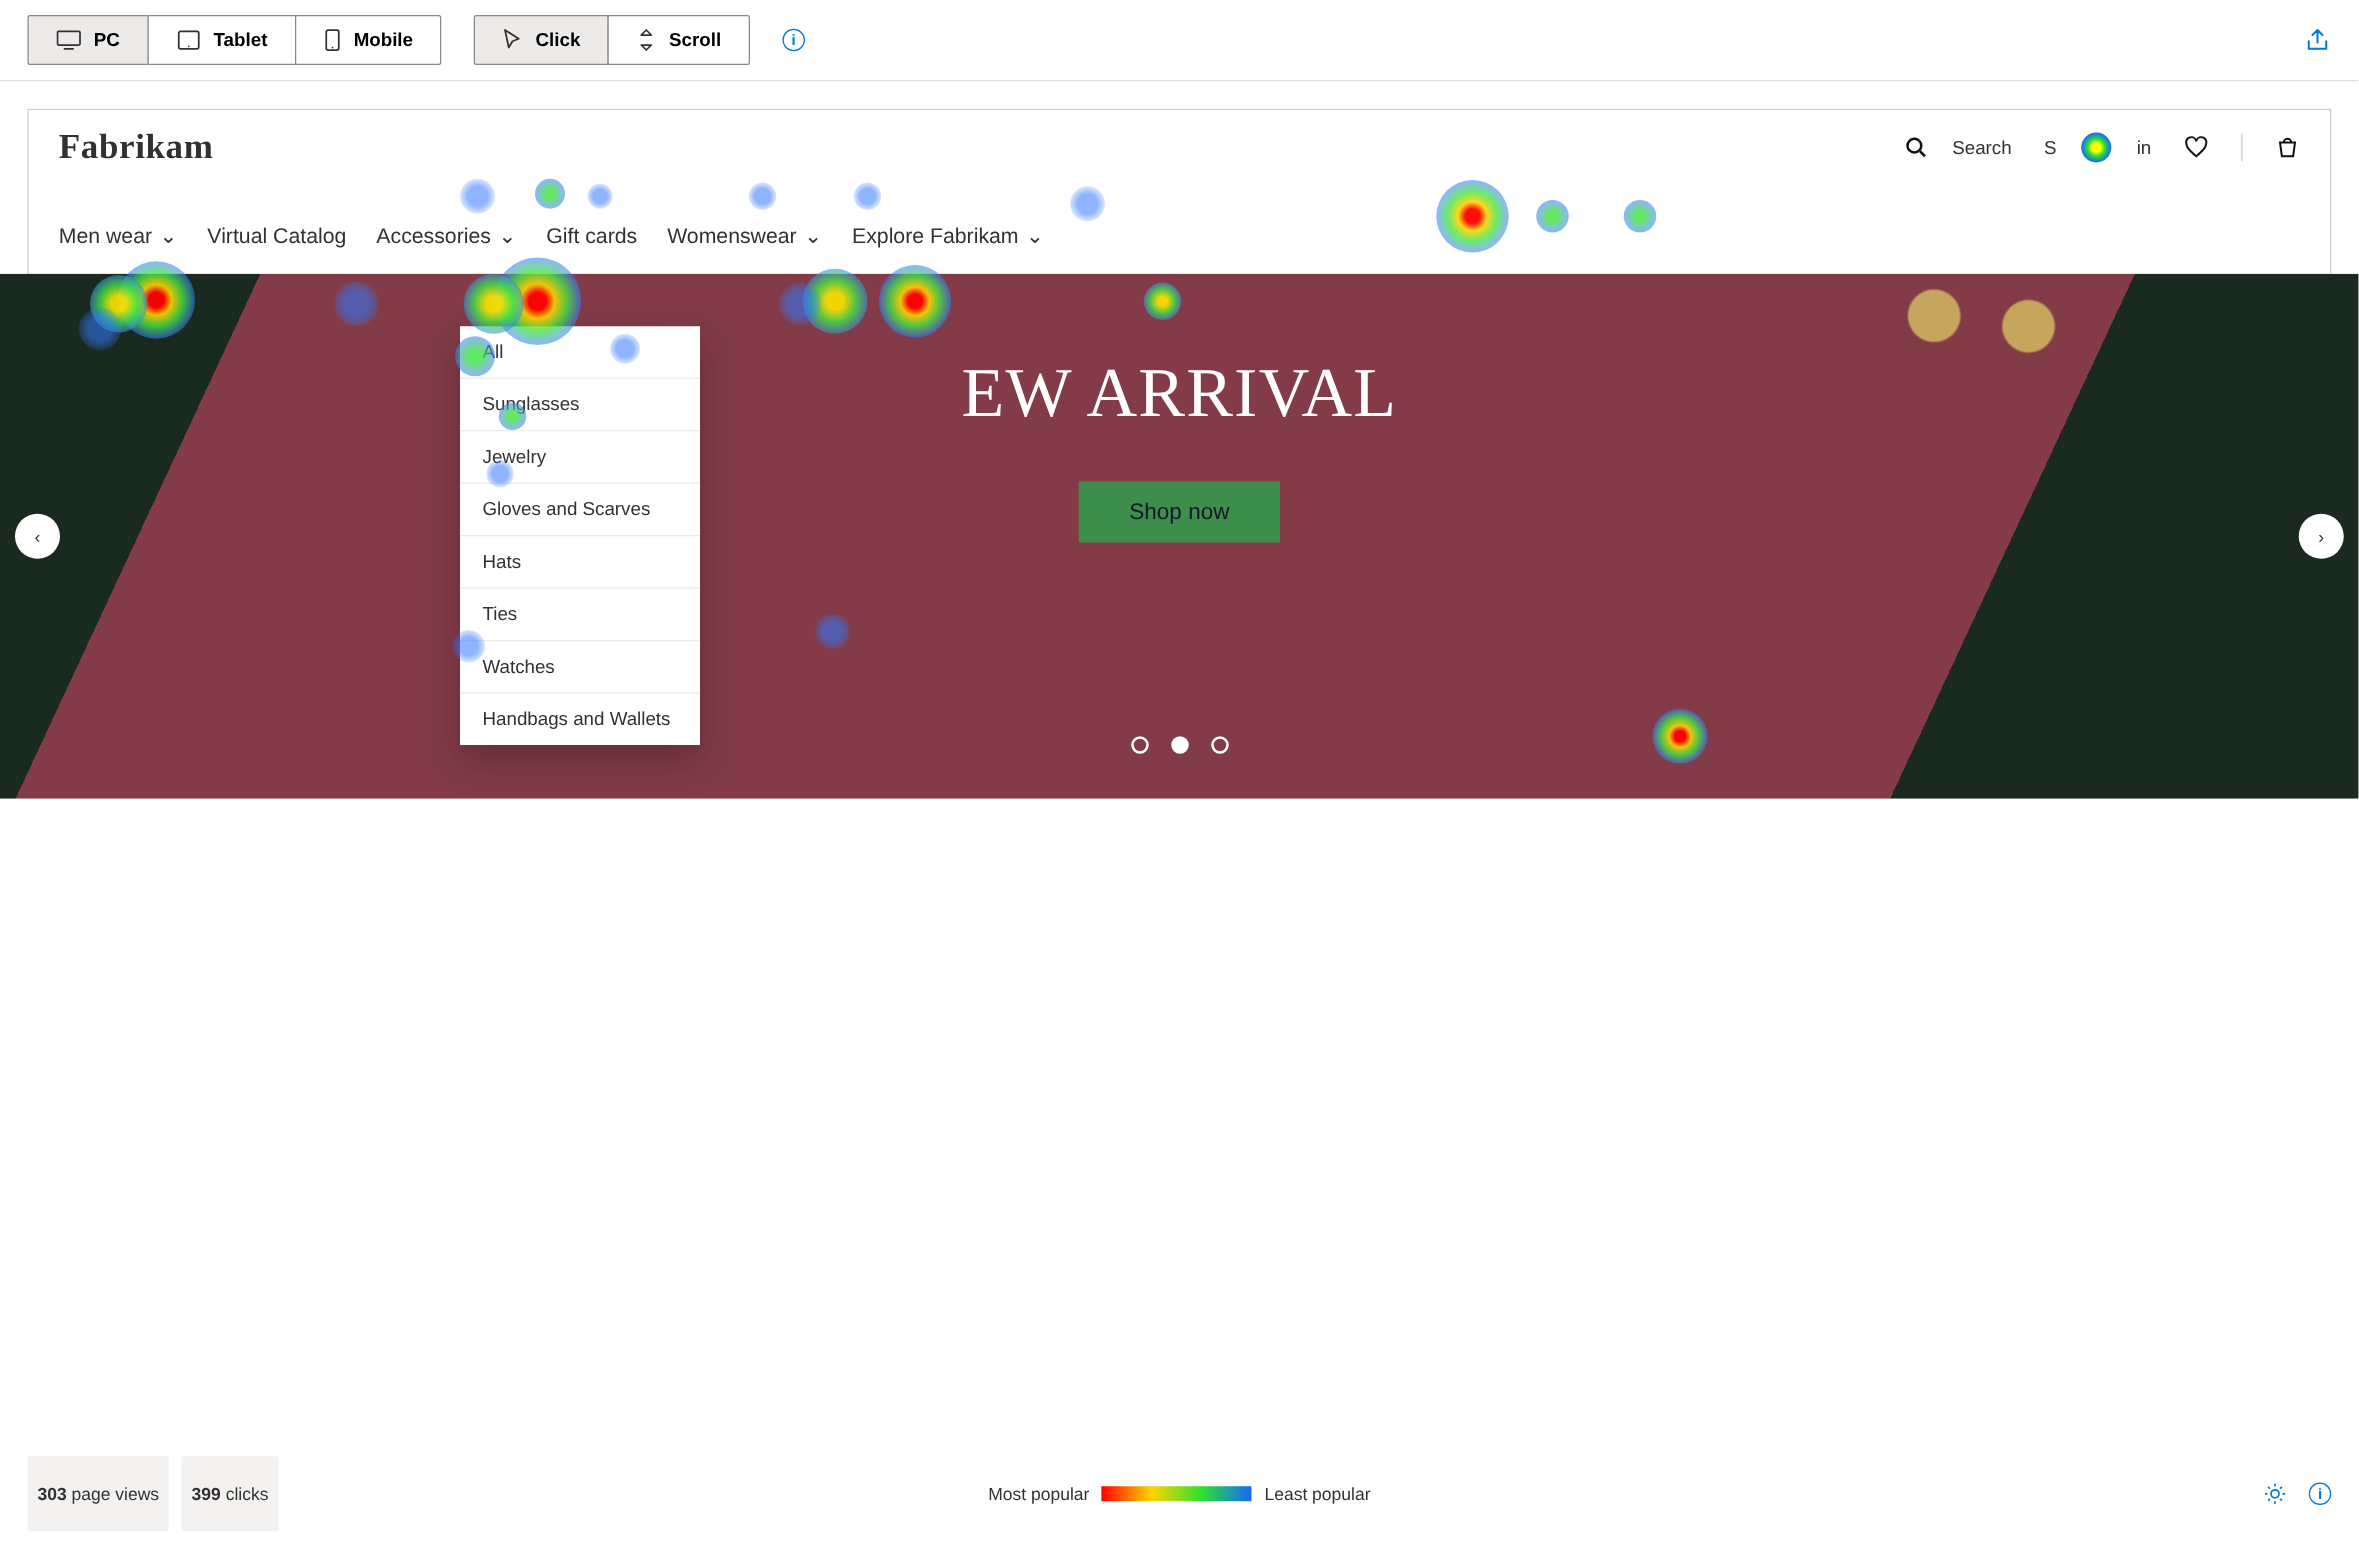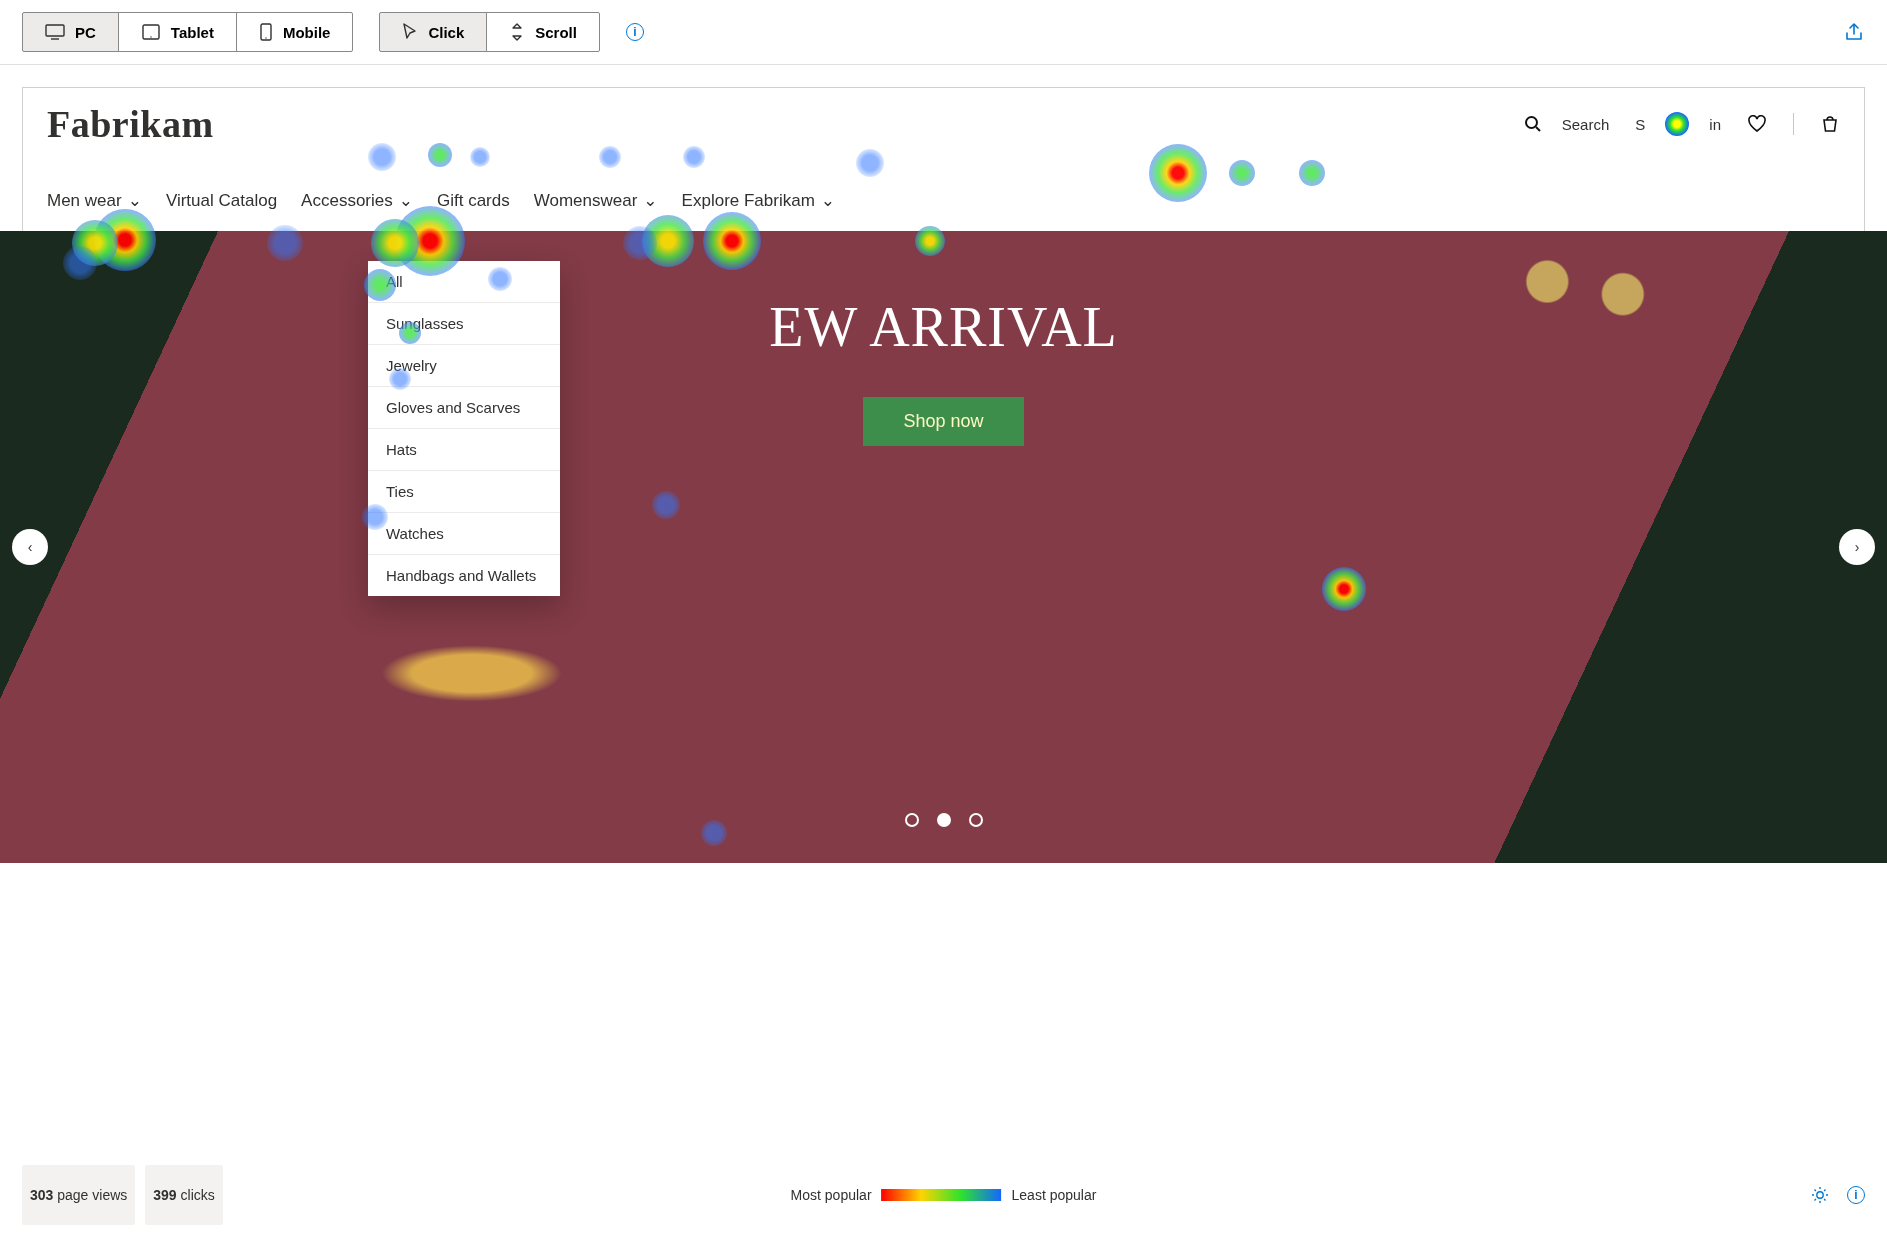--- a/index.html
+++ b/index.html
@@ -59,21 +59,21 @@
     padding: 14px 24px 0 24px;
     font-size: 15px;
   }
   .site-top-row {
     display: flex;
     align-items: center;
     padding-bottom: 26px;
   }
   .logo {
     font-family: Georgia, "Times New Roman", serif;
-    font-size: 38px;
+    font-size: 28px;
     font-weight: 700;
     letter-spacing: .5px;
   }
   .utility {
     margin-left: auto;
     display: flex;
     align-items: center;
     gap: 26px;
     font-size: 15px;
   }
@@ -102,21 +102,21 @@
   .dropdown-item {
     padding: 12px 18px;
     border-bottom: 1px solid #edebe9;
     cursor: pointer;
   }
   .dropdown-item:last-child { border-bottom: none; }
 
   
   .hero {
     position: relative;
-    height: 632px;
+    height: 420px;
     overflow: hidden;
     margin-top: -1px;
   }
   .hero-bg {
     position: absolute; inset: 0;
     background:
       radial-gradient(circle at 82% 8%, #c6a65c 20px, transparent 22px),
       radial-gradient(circle at 86% 10%, #c6a65c 20px, transparent 22px),
       radial-gradient(ellipse at 25% 70%, #d9a94a 60px, transparent 90px),
       linear-gradient(115deg, #1b2a1e 0 10%, #823b47 10% 82%, #1b2a1e 82% 100%);
@@ -130,21 +130,21 @@
   .hero-title {
     font-family: Georgia, serif;
     font-size: 56px;
     letter-spacing: 1px;
   }
   .hero-sub { font-size: 16px; margin-top: 22px; }
   .hero-cta {
     display: inline-block;
     margin-top: 38px;
     background: #3d8e4a;
-    color: #fef9c3;
+    color: #0f172a;
     padding: 14px 40px;
     font-size: 18px;
     cursor: pointer;
   }
   .hero-dots {
     position: absolute; bottom: 36px; left: 50%;
     transform: translateX(-50%);
     display: flex; gap: 18px;
   }
   .dot { width: 14px; height: 14px; border-radius: 50%; border: 2px solid #fff; background: transparent; cursor: pointer;}

